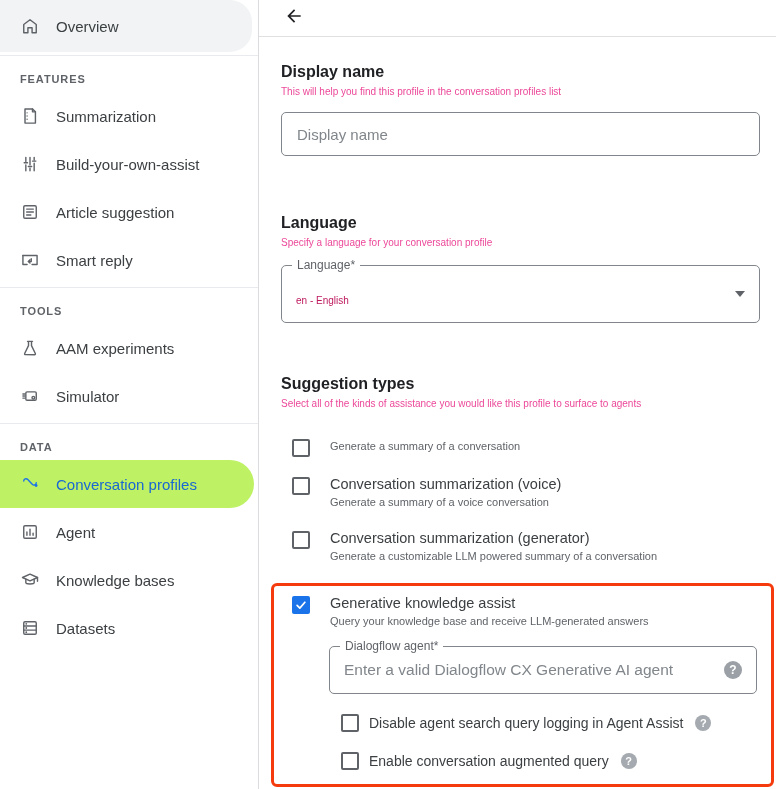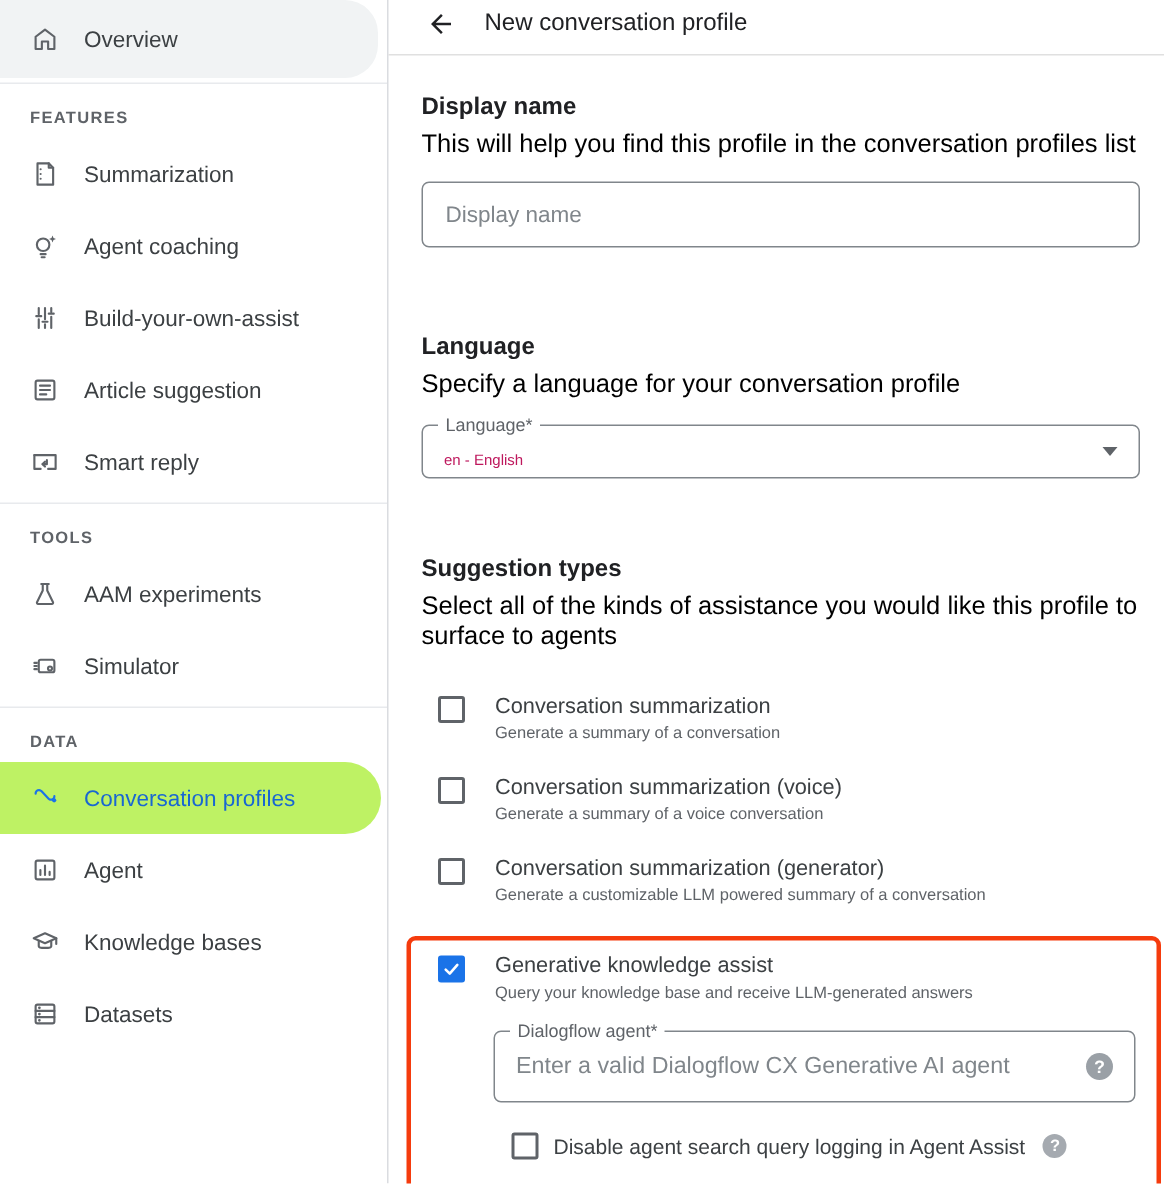--- a/index.html
+++ b/index.html
@@ -42,36 +42,36 @@
     height: 37px; flex-shrink: 0;
     display: flex; align-items: center;
     padding-left: 24px; gap: 18px;
     border-bottom: 1px solid #e0e0e0;
   }
   .topbar .back { width: 22px; height: 22px; display: flex; align-items: center; justify-content: center; cursor: pointer; margin-top: -4px; }
   .page-title { font-size: 16px; color: #202124; margin-top: -4px; }
 
   .content { padding: 26px 16px 0 22px; }
   .sec-title { font-size: 16px; font-weight: bold; color: #202124; margin: 0 0 5px 0; }
-  .sec-sub { font-size: 17px; color: #000000; margin: 0; }
+  .sec-sub { font-size: 10px; color: #ec4899; margin: 0; }
 
   .text-input {
     margin-top: 15px; width: 100%; height: 44px;
     border: 1px solid #80868b; border-radius: 5px;
     padding: 0 15px; font-size: 15px; color: #202124;
     font-family: "Liberation Sans", sans-serif; outline: none;
   }
   .text-input::placeholder { color: #80868b; }
 
   .section { margin-top: 0; }
   .gap-lg { margin-top: 58px; }
   .gap-md { margin-top: 52px; }
 
   .outlined-field {
-    position: relative; margin-top: 17px; height: 36px;
+    position: relative; margin-top: 17px; height: 58px;
     border: 1px solid #80868b; border-radius: 5px;
     display: flex; align-items: center; padding: 0 14px;
   }
   .float-label {
     position: absolute; top: -8px; left: 10px;
     background: #fff; padding: 0 5px;
     font-size: 12px; color: #5f6368; line-height: 14px;
   }
   .field-value { font-size: 10px; color: #be185d; margin-top: 12px; }
   .field-placeholder { font-size: 15.5px; color: #80868b; }
@@ -135,30 +135,20 @@
           <path d="M6 3.5h9l3.5 3.5v13.5H6z"></path>
           <path d="M15 3.5V7h3.5"></path>
           <path d="M8.5 8.2h.01M8.5 12h.01M8.5 15.8h.01"></path>
         </svg>
     </span>
     <span>Summarization</span>
   </div>
   <div class="nav-item">
     <span class="ico">
       <svg class="icon-grey" width="20" height="20" viewBox="0 0 24 24">
-          <circle cx="10.5" cy="11" r="5"></circle>
-          <path d="M8.5 18.5h4M9.3 21h2.4"></path>
-          <path d="M18 3.5l.8 2 2 .8-2 .8-.8 2-.8-2-2-.8 2-.8z" fill="#5f6368" stroke="none"></path>
-        </svg>
-    </span>
-    <span>Agent coaching</span>
-  </div>
-  <div class="nav-item">
-    <span class="ico">
-      <svg class="icon-grey" width="20" height="20" viewBox="0 0 24 24">
           <path d="M7 4v5M7 13v7M5 10.5h4M12 4v9M12 17v3M10 15h4M17 4v3M17 11v9M15 8.5h4"></path>
         </svg>
     </span>
     <span>Build-your-own-assist</span>
   </div>
   <div class="nav-item">
     <span class="ico">
       <svg class="icon-grey" width="20" height="20" viewBox="0 0 24 24">
           <rect x="4.5" y="4.5" width="15" height="15" rx="1.5"></rect>
           <path d="M8 8.5h8M8 12h8M8 15.5h5"></path>
@@ -241,21 +231,20 @@
   </div>
 </aside>
 
 <main class="main">
   <div class="topbar">
     <span class="back">
       <svg width="20" height="20" viewBox="0 0 24 24" fill="#202124">
           <path d="M20 11H7.8l5.6-5.6L12 4l-8 8 8 8 1.4-1.4L7.8 13H20z"></path>
         </svg>
     </span>
-    <span class="page-title">New conversation profile</span>
   </div>
 
   <div class="content">
 
     <section class="section">
       <h2 class="sec-title">Display name</h2>
       <p class="sec-sub">This will help you find this profile in the conversation profiles list</p>
       <input class="text-input" type="text" placeholder="Display name" style="">
     </section>
 
@@ -271,21 +260,20 @@
 
     <section class="section gap-md">
       <h2 class="sec-title">Suggestion types</h2>
       <p class="sec-sub">Select all of the kinds of assistance you would like this profile to surface to agents</p>
 
       <div class="opt-list">
 
         <div class="cbx-row">
           <span class="cbx"></span>
           <div>
-            <div class="opt-label">Conversation summarization</div>
             <div class="opt-desc">Generate a summary of a conversation</div>
           </div>
         </div>
 
         <div class="cbx-row">
           <span class="cbx"></span>
           <div>
             <div class="opt-label">Conversation summarization (voice)</div>
             <div class="opt-desc">Generate a summary of a voice conversation</div>
           </div>

